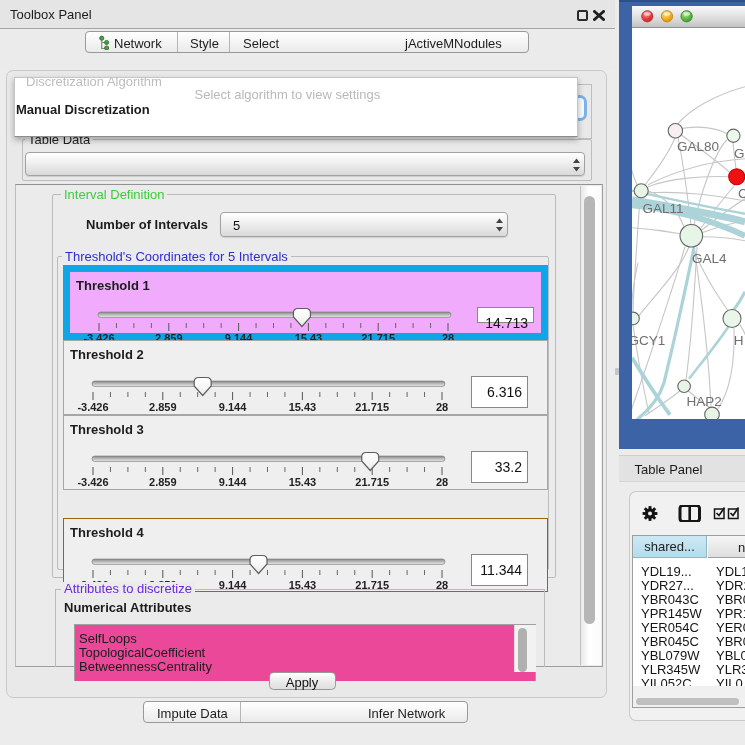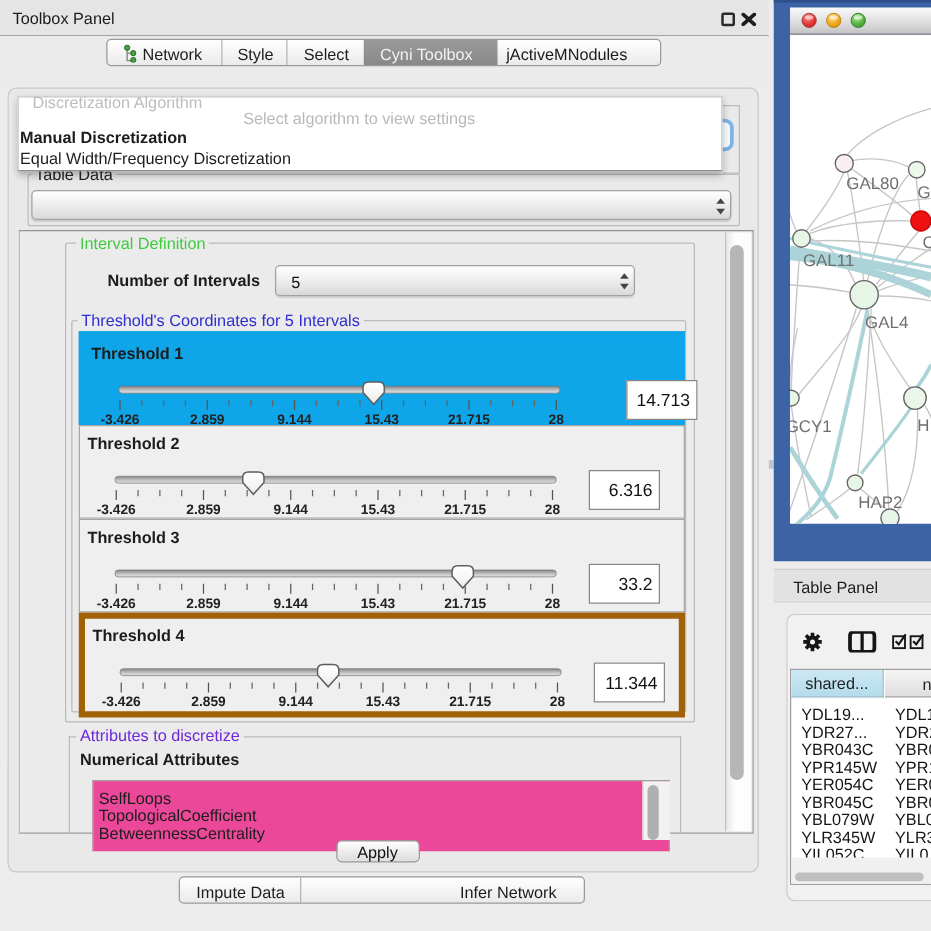--- a/index.html
+++ b/index.html
@@ -30,23 +30,20 @@
       <circle cx="4.7" cy="3.2" r="2.1" fill="#44a044" stroke="#2f6b2f" stroke-width="0.8"></circle>
       <circle cx="9.6" cy="7.5" r="2.1" fill="#44a044" stroke="#2f6b2f" stroke-width="0.8"></circle>
       <circle cx="9.6" cy="13" r="2.1" fill="#44a044" stroke="#2f6b2f" stroke-width="0.8"></circle>
     </svg>
     <span class="abs t13" style="left:28px;top:4px">Network</span>
   </div>
   <div class="abs" style="left:91px;top:0;width:1px;height:22px;background:#b5b5b5"></div>
   <span class="abs t13" style="left:104px;top:4px">Style</span>
   <div class="abs" style="left:143px;top:0;width:1px;height:22px;background:#b5b5b5"></div>
   <span class="abs t13" style="left:157px;top:4px">Select</span>
-  <div class="abs" style="left:205px;top:0;width:107px;height:22px;background:linear-gradient(#9a9a9a,#868686)">
-    <span class="abs t13" style="left:13px;top:4px;color:#f2f2f2">Cyni Toolbox</span>
-  </div>
   <span class="abs t13" style="left:319px;top:4px">jActiveMNodules</span>
 </div>
 
 <div class="abs" style="left:6px;top:70px;width:601px;height:628px;background:#e9e9e9;border:1.5px solid #c9c9c9;border-radius:7px"></div>
 
 <div class="abs" style="left:22px;top:139px;width:570px;height:42px;border:1px solid #bdbdbd;border-radius:2px"></div>
 <span class="grouplabel" style="left:25px;top:133px;color:#222;background:#e9e9e9">Table Data</span>
 
 <div class="combo" style="left:25px;top:152px;width:560px;height:24px">
   <svg class="arrows" style="left:546px;top:5px" viewBox="0 0 9 14">
@@ -72,21 +69,21 @@
   <svg class="arrows" style="left:274px;top:5px" viewBox="0 0 9 14">
     <path d="M4.5 0.5 L8 5 L1 5 Z" fill="#444"></path>
       <path d="M4.5 13.5 L8 9 L1 9 Z" fill="#444"></path>
   </svg>
 </div>
 
 <div class="abs" style="left:57px;top:256px;width:492px;height:314px;border:1px solid #bbbbbb;border-radius:2px"></div>
 <span class="grouplabel" style="left:62px;top:249.5px;color:#2d2dd0">Threshold's Coordinates for 5 Intervals</span>
 
 <div id="sliders">
-    <div class="abs" style="left:63px;top:265px;width:485px;height:75px;background:#0ea5e9;border:4px solid #0ea5e9">
+    <div class="abs" style="left:63px;top:265px;width:485px;height:75px;background:#f0abfc;border:7px solid #0ea5e9">
       <span class="abs t13 bold" style="left:6px;top:6px">Threshold 1</span>
       <svg class="abs" style="left:0;top:0" width="485" height="74" viewBox="0 0 485 74">
         <defs>
           <linearGradient id="gr0" x1="0" y1="0" x2="0" y2="1">
             <stop offset="0" stop-color="#858585"></stop>
             <stop offset="0.5" stop-color="#bcbcbc"></stop>
             <stop offset="1" stop-color="#e6e6e6"></stop>
           </linearGradient>
           <linearGradient id="th0" x1="0" y1="0" x2="0" y2="1">
             <stop offset="0" stop-color="#ffffff"></stop>
@@ -117,21 +114,21 @@
         <text x="238.39999999999998" y="70" font-size="11" font-weight="bold" fill="#222" text-anchor="middle" font-family="Liberation Sans">15.43</text>
         <line x1="308.2" y1="51" x2="308.2" y2="59" stroke="#555" stroke-width="1"></line>
         <line x1="325.65" y1="51" x2="325.65" y2="56" stroke="#666" stroke-width="1"></line>
         <line x1="343.09999999999997" y1="51" x2="343.09999999999997" y2="56" stroke="#666" stroke-width="1"></line>
         <line x1="360.54999999999995" y1="51" x2="360.54999999999995" y2="56" stroke="#666" stroke-width="1"></line>
         <text x="308.2" y="70" font-size="11" font-weight="bold" fill="#222" text-anchor="middle" font-family="Liberation Sans">21.715</text>
         <line x1="378" y1="51" x2="378" y2="59" stroke="#555" stroke-width="1"></line>
         <text x="378" y="70" font-size="11" font-weight="bold" fill="#222" text-anchor="middle" font-family="Liberation Sans">28</text>
         <path d="M223.4428,45 L223.4428,41 Q223.4428,36.5 227.9428,36.5 L235.9428,36.5 Q240.4428,36.5 240.4428,41 L240.4428,45 L231.9428,54.5 Z" fill="url(#th0)" stroke="#5e5e5e" stroke-width="1.2"></path>
       </svg>
-      <div class="abs" style="left:407px;top:35px;width:57px;height:32px;background:#fff;border:1.5px solid #888;margin-left:27px;">
+      <div class="abs" style="left:407px;top:35px;width:57px;height:16px;background:#fff;border:1.5px solid #888;">
         <span style="position:absolute;right:5px;top:7px;font-size:14px;color:#111">14.713</span>
       </div>
     </div>
     <div class="abs" style="left:63px;top:340px;width:485px;height:75px;background:#efefef;border:1px solid #a6a6a6">
       <span class="abs t13 bold" style="left:6px;top:6px">Threshold 2</span>
       <svg class="abs" style="left:0;top:0" width="485" height="74" viewBox="0 0 485 74">
         <defs>
           <linearGradient id="gr1" x1="0" y1="0" x2="0" y2="1">
             <stop offset="0" stop-color="#858585"></stop>
             <stop offset="0.5" stop-color="#bcbcbc"></stop>
@@ -219,21 +216,21 @@
         <line x1="360.54999999999995" y1="51" x2="360.54999999999995" y2="56" stroke="#666" stroke-width="1"></line>
         <text x="308.2" y="70" font-size="11" font-weight="bold" fill="#222" text-anchor="middle" font-family="Liberation Sans">21.715</text>
         <line x1="378" y1="51" x2="378" y2="59" stroke="#555" stroke-width="1"></line>
         <text x="378" y="70" font-size="11" font-weight="bold" fill="#222" text-anchor="middle" font-family="Liberation Sans">28</text>
         <path d="M297.71000000000004,45 L297.71000000000004,41 Q297.71000000000004,36.5 302.21000000000004,36.5 L310.21000000000004,36.5 Q314.71000000000004,36.5 314.71000000000004,41 L314.71000000000004,45 L306.21000000000004,54.5 Z" fill="url(#th2)" stroke="#5e5e5e" stroke-width="1.2"></path>
       </svg>
       <div class="abs" style="left:407px;top:35px;width:57px;height:32px;background:#fff;border:1.5px solid #888;">
         <span style="position:absolute;right:5px;top:7px;font-size:14px;color:#111">33.2</span>
       </div>
     </div>
-    <div class="abs" style="left:63px;top:490px;width:485px;height:84px;background:#efefef;border:5px solid #a16207">
+    <div class="abs" style="left:63px;top:518px;width:485px;height:74px;background:#efefef;border:1px solid #a16207">
       <span class="abs t13 bold" style="left:6px;top:6px">Threshold 4</span>
       <svg class="abs" style="left:0;top:0" width="485" height="74" viewBox="0 0 485 74">
         <defs>
           <linearGradient id="gr3" x1="0" y1="0" x2="0" y2="1">
             <stop offset="0" stop-color="#858585"></stop>
             <stop offset="0.5" stop-color="#bcbcbc"></stop>
             <stop offset="1" stop-color="#e6e6e6"></stop>
           </linearGradient>
           <linearGradient id="th3" x1="0" y1="0" x2="0" y2="1">
             <stop offset="0" stop-color="#ffffff"></stop>
@@ -295,21 +292,20 @@
 
 <div class="abs" style="left:143px;top:701px;width:325px;height:22px;border:1px solid #999;border-radius:4px;background:linear-gradient(#ffffff,#eaeaea);overflow:hidden">
   <span class="abs t13" style="left:13px;top:4px">Impute Data</span>
   <div class="abs" style="left:96px;top:0;width:1px;height:22px;background:#b5b5b5"></div>
   <span class="abs t13" style="left:224px;top:4px">Infer Network</span>
 </div>
 
 <div class="abs" style="left:13.5px;top:77px;width:564.5px;height:59.5px;background:#ffffff;border:1px solid #c6c6c6;border-bottom:1.5px solid #8d8d8d;box-shadow:0 3px 6px rgba(0,0,0,0.3)">
   <span class="abs" style="left:180px;top:9px;font-size:13px;color:#b9b9b9">Select algorithm to view settings</span>
   <span class="abs t13 bold" style="left:1.5px;top:24px">Manual Discretization</span>
-  <span class="abs t13" style="left:1.5px;top:40.5px">Equal Width/Frequency Discretization</span>
 </div>
 <span class="abs" style="left:26px;top:74px;font-size:13px;color:#bdbdbd">Discretization Algorithm</span>
 
 <div class="abs" style="left:614.5px;top:368px;width:4px;height:7px;background:#bfc6cf;border-radius:1px"></div>
 
 <div class="abs" style="left:619px;top:0;width:126px;height:449px;background:#3c63a6;border-top:2px solid #2f4f88"></div>
 
 <div class="abs" style="left:632px;top:6px;width:113px;height:21.5px;background:linear-gradient(#fafafa,#d6d6d6 70%,#c2c2c2);border-bottom:1px solid #8f8f8f">
   <svg class="abs" style="left:8px;top:3px" width="70" height="15" viewBox="0 0 70 15">
     <defs>

